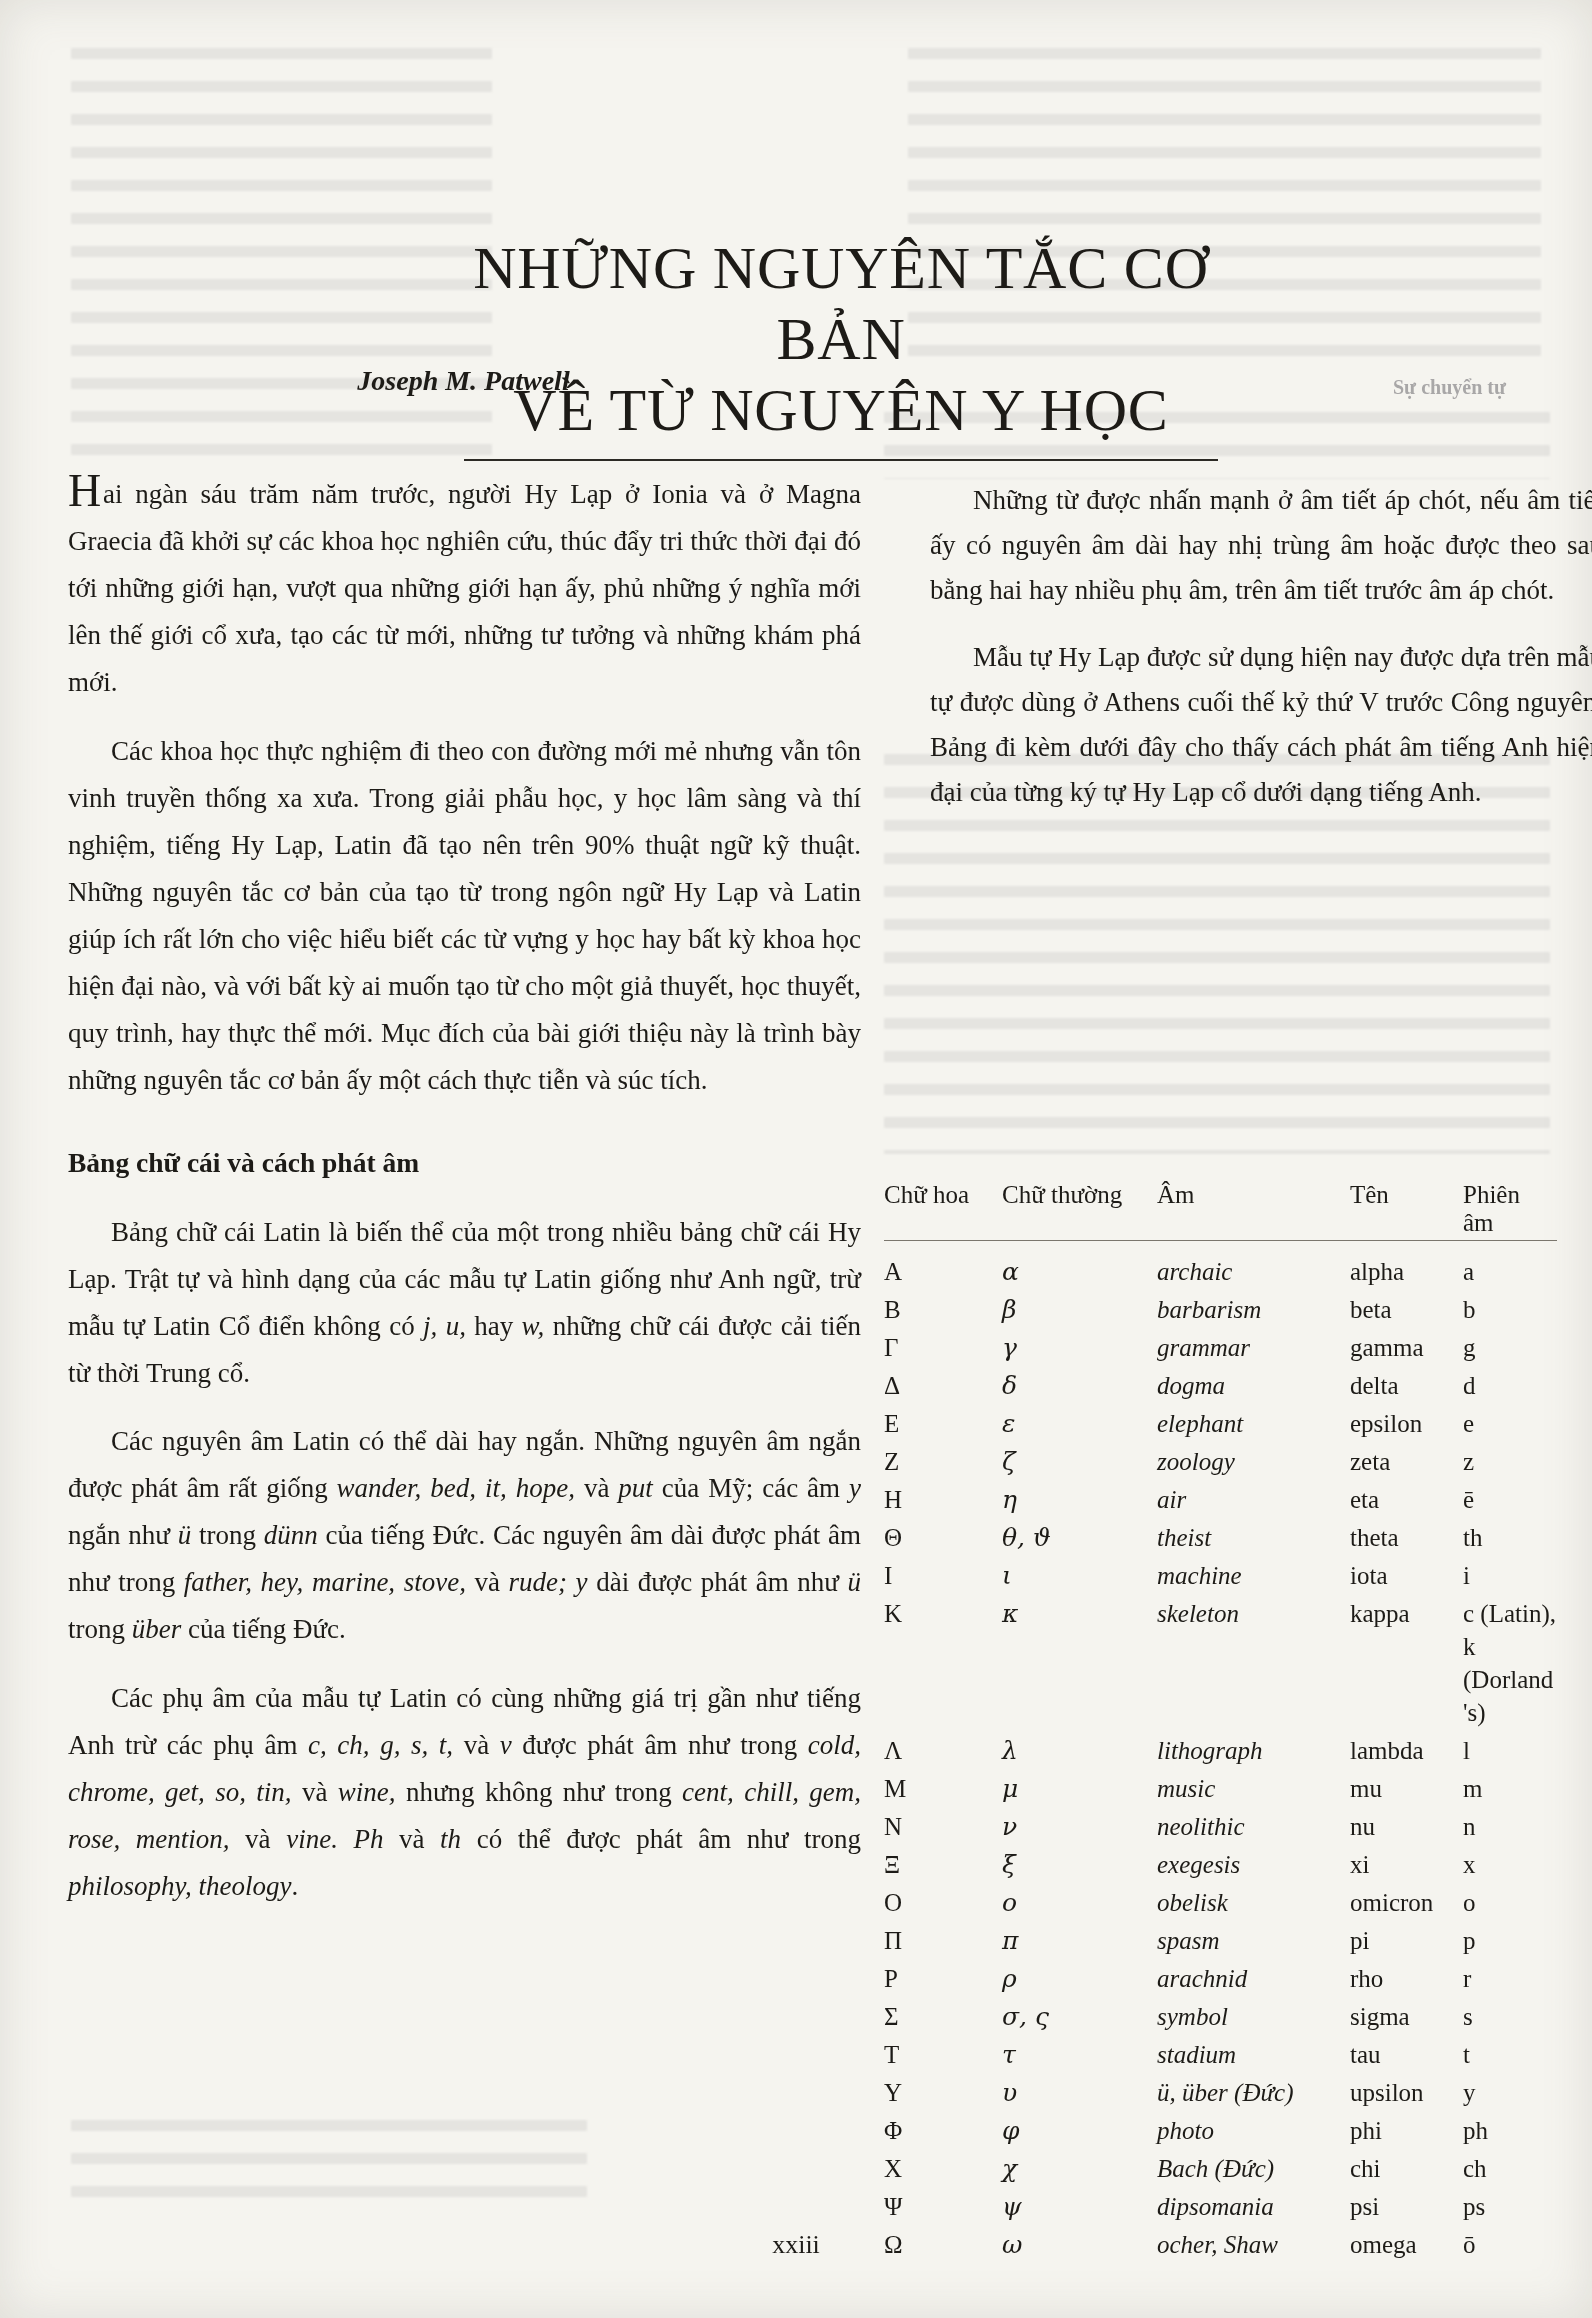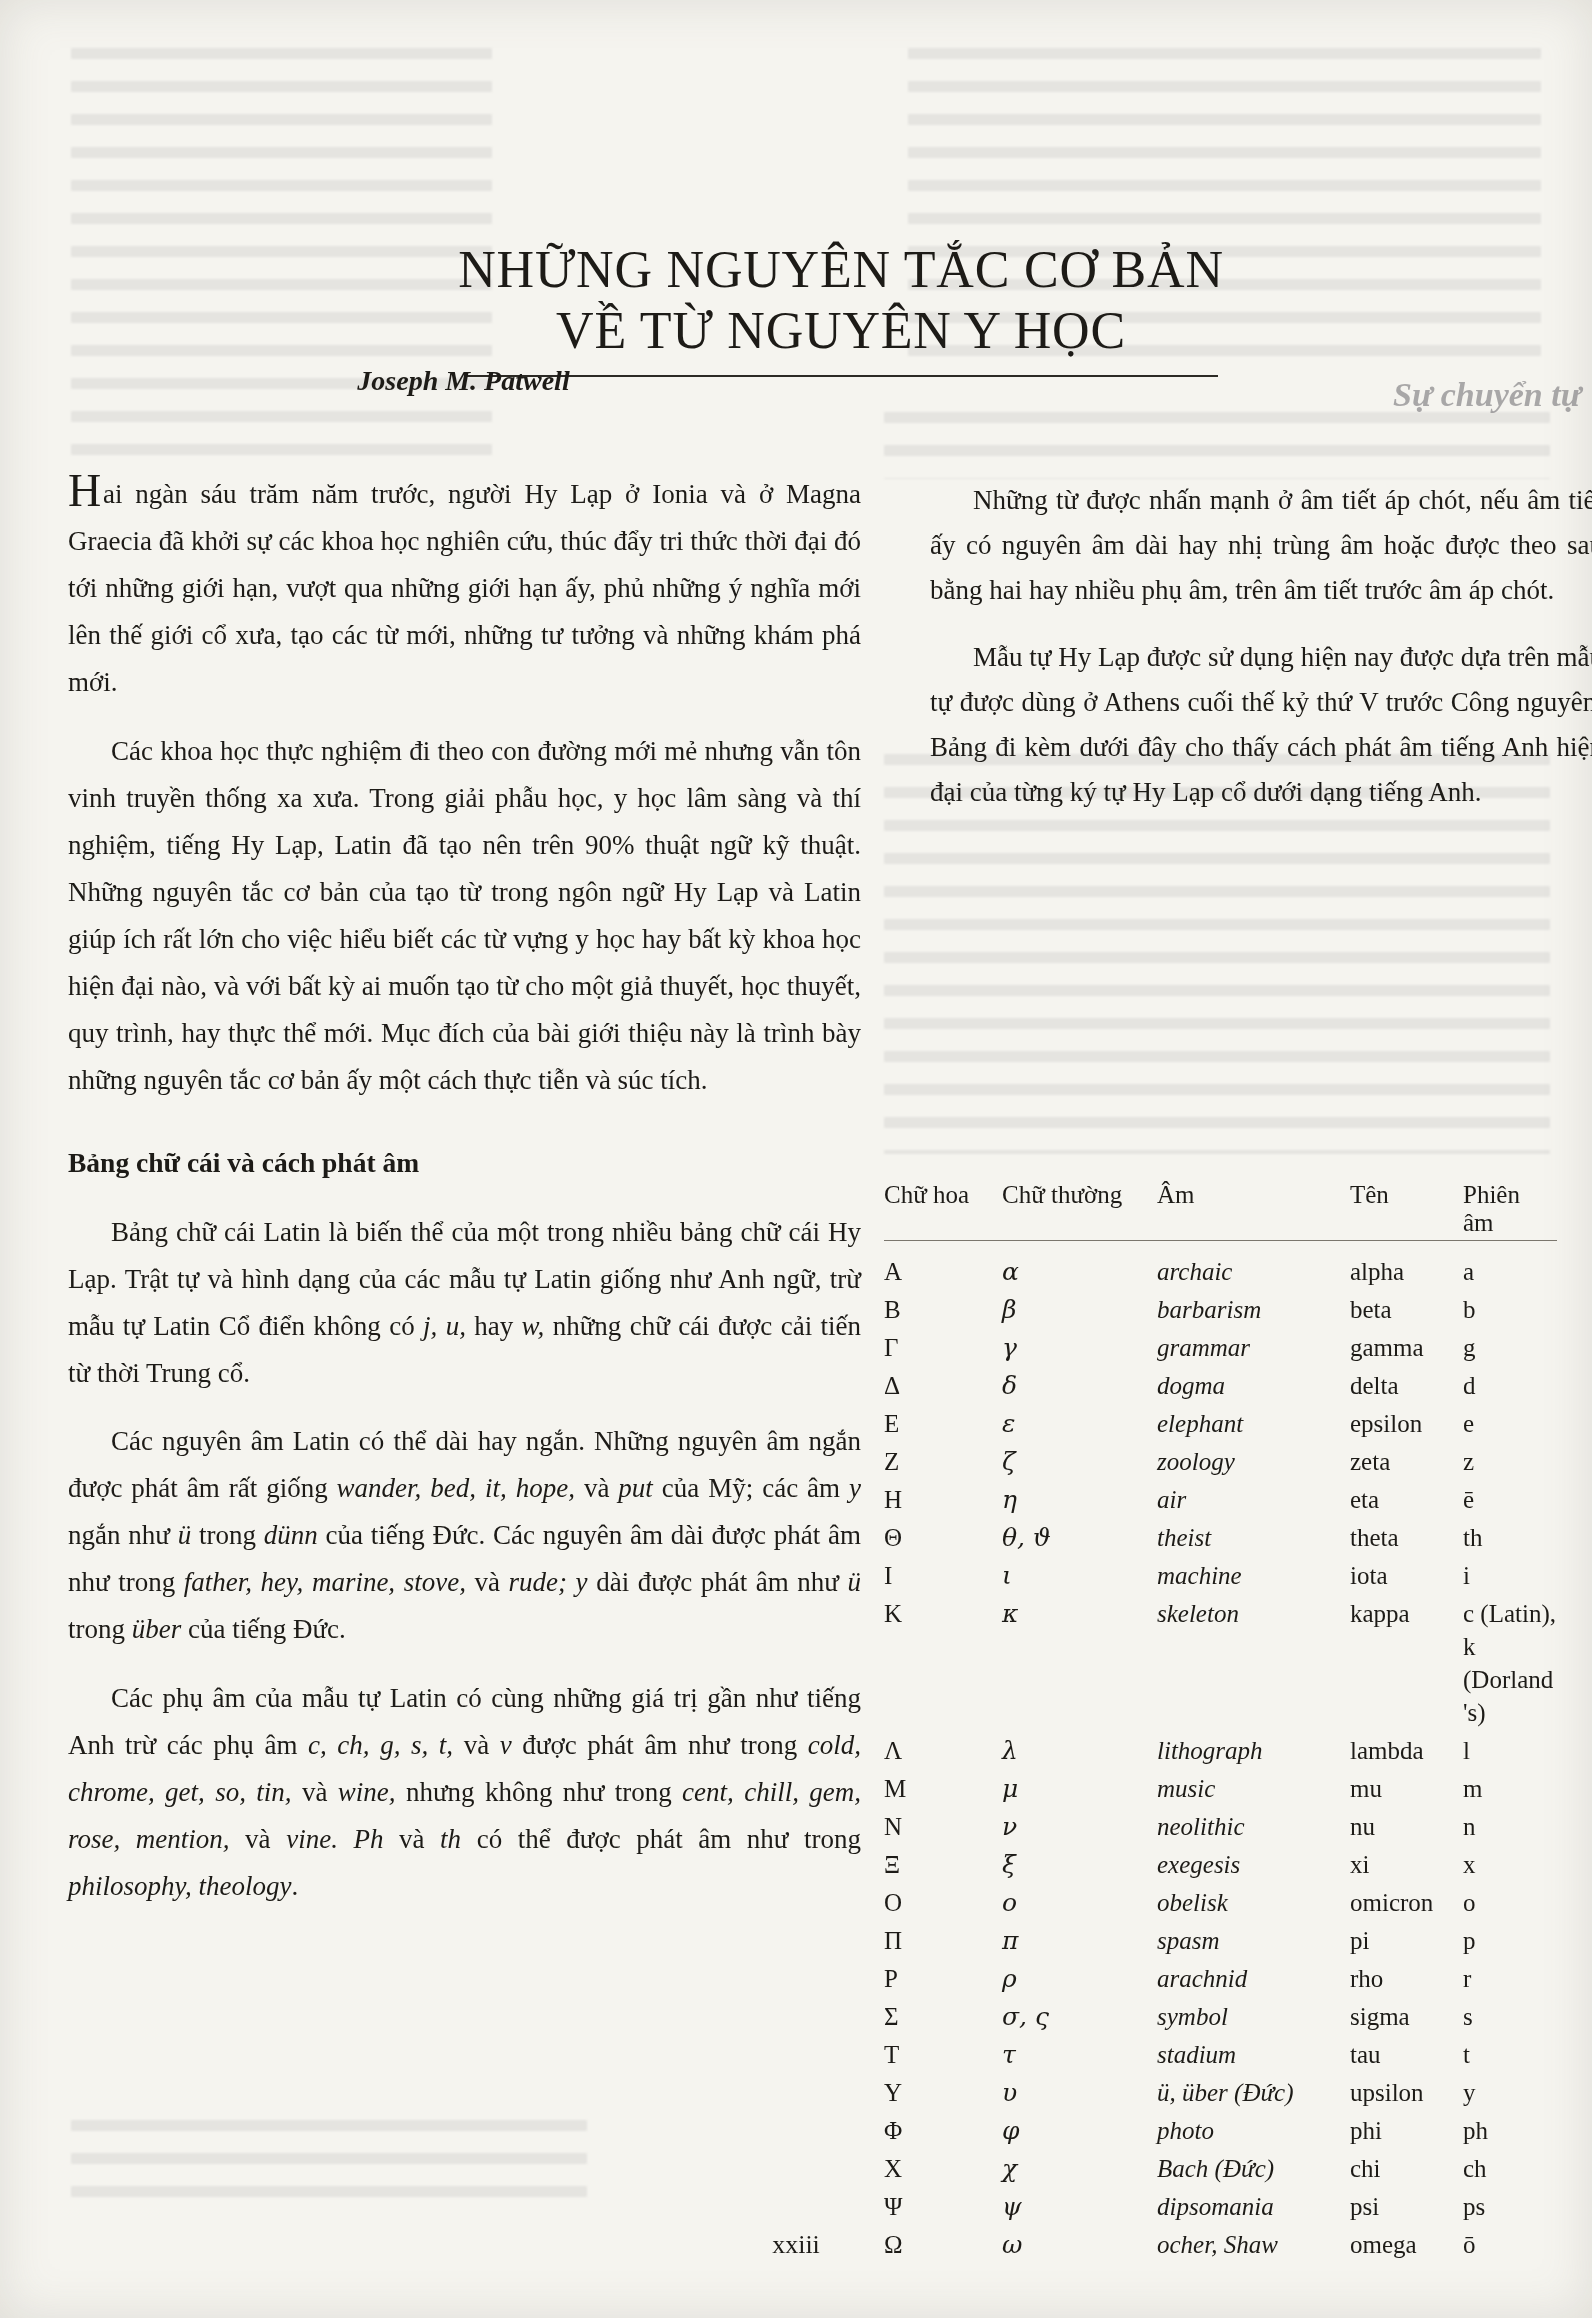--- a/index.html
+++ b/index.html
@@ -20,29 +20,28 @@
     opacity:.55;
     filter:blur(1.3px);
     background:repeating-linear-gradient(180deg,
       rgba(112,110,114,0.22) 0 10.8px,
       rgba(112,110,114,0) 10.8px 33px);
     pointer-events:none;
   }
   .bleed-heading {
     position:absolute;
     font-weight:bold;
-    font-size:34px;
+    font-size:20px;
     color:rgba(92,90,96,0.5);
     filter:blur(0.6px);
-    font-style:italic;
   }
 
   
   .title-block { position:absolute; top:227px; left:433px; width:816px; text-align:center; }
-  .title-block h1 { margin:12px; font-size:52px; font-weight:normal; letter-spacing:0.8px; line-height:1.18; }
+  .title-block h1 { margin:6px; font-size:60px; font-weight:normal; letter-spacing:0.8px; line-height:1.18; }
   .title-line { display:block; }
   .title-rule { margin:13.3px auto 0; width:754px; border:0; border-top:2.5px solid #2c2a25; }
 
   .author {
     position:absolute; top:365px; left:67px; width:793px;
     text-align:center; font-size:28px; font-weight:bold; font-style:italic;
   }
 
   
   .col-left {

